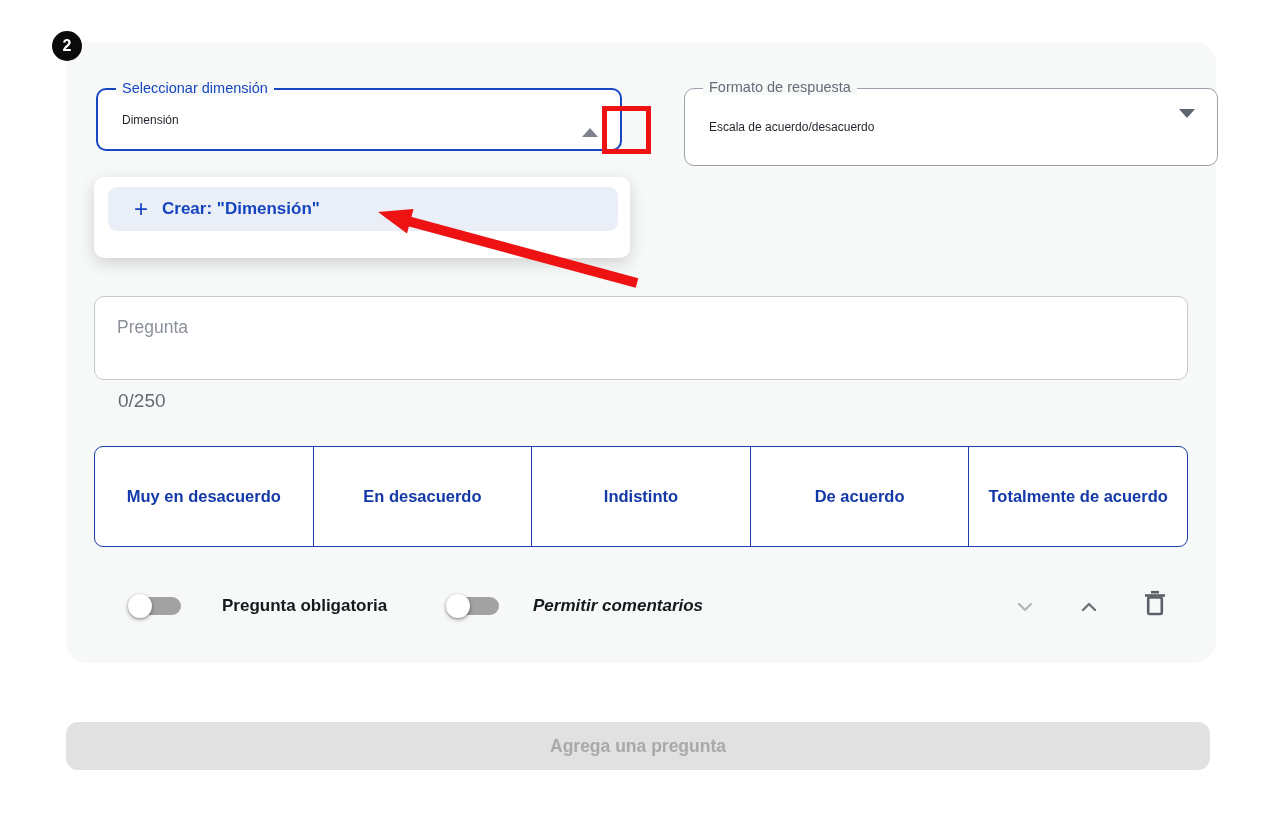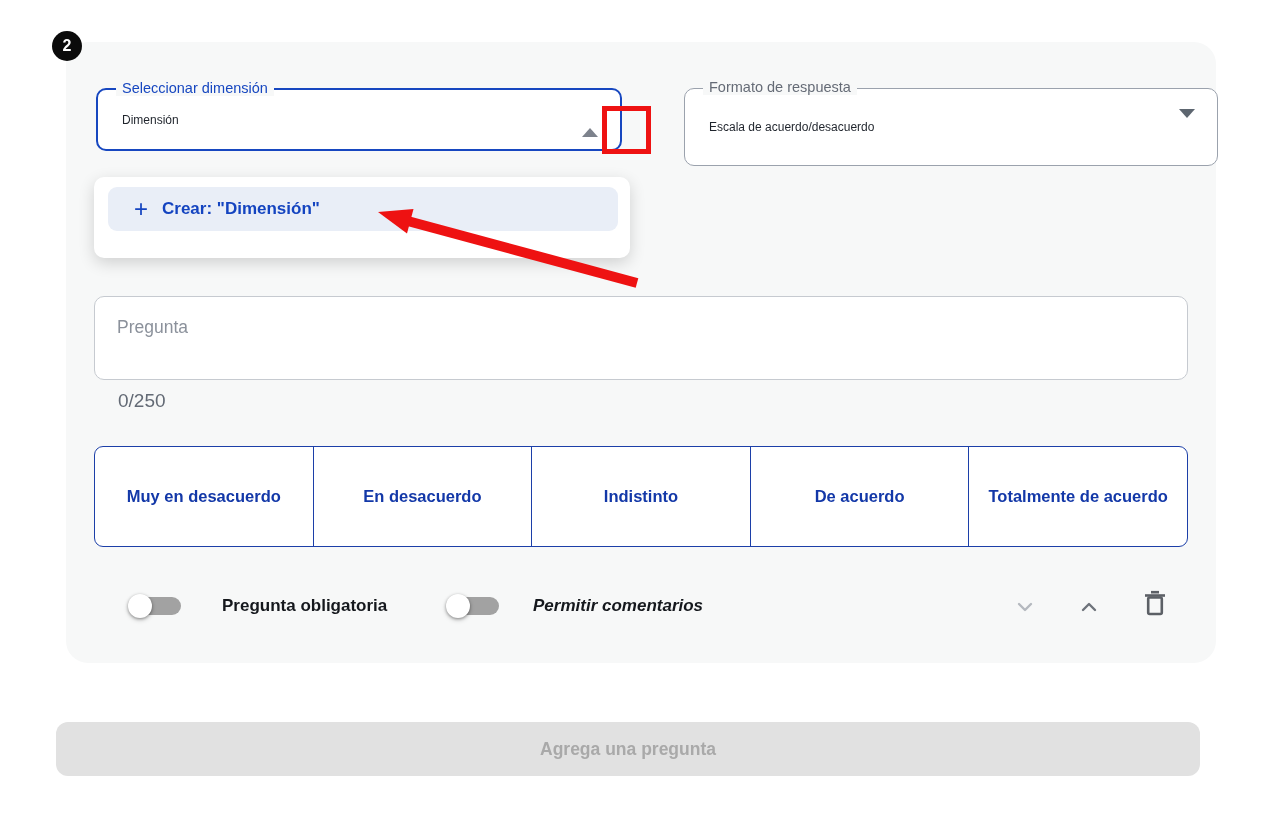--- a/index.html
+++ b/index.html
@@ -74,21 +74,21 @@
     background:#a2a2a2; border-radius:9px; }
   .switch .thumb { position:absolute; left:0; top:2px; width:24px; height:24px;
     background:#fff; border-radius:50%;
     box-shadow:0 1px 3px rgba(0,0,0,.35), 0 2px 5px rgba(0,0,0,.18); }
   .toggle-label { font-size:17px; font-weight:600; color:#15181d; white-space:nowrap; }
 
   .icon-btn { position:absolute; width:26px; height:26px; display:flex;
     align-items:center; justify-content:center; cursor:pointer; background:none; border:none; }
 
   
-  .add-btn { position:absolute; left:56px; top:722px; width:1144px; height:54px;
+  .add-btn { position:absolute; left:66px; top:722px; width:1144px; height:48px;
     background:#e1e1e1; border:none; border-radius:12px; color:#a9a9a9;
     font-family:"Liberation Sans", sans-serif; font-size:17.5px; font-weight:700; }
 
   .annot { position:absolute; left:0; top:0; width:1274px; height:820px;
     pointer-events:none; z-index:6; }
 </style>
 </head>
 <body>
 
 <div class="page">

